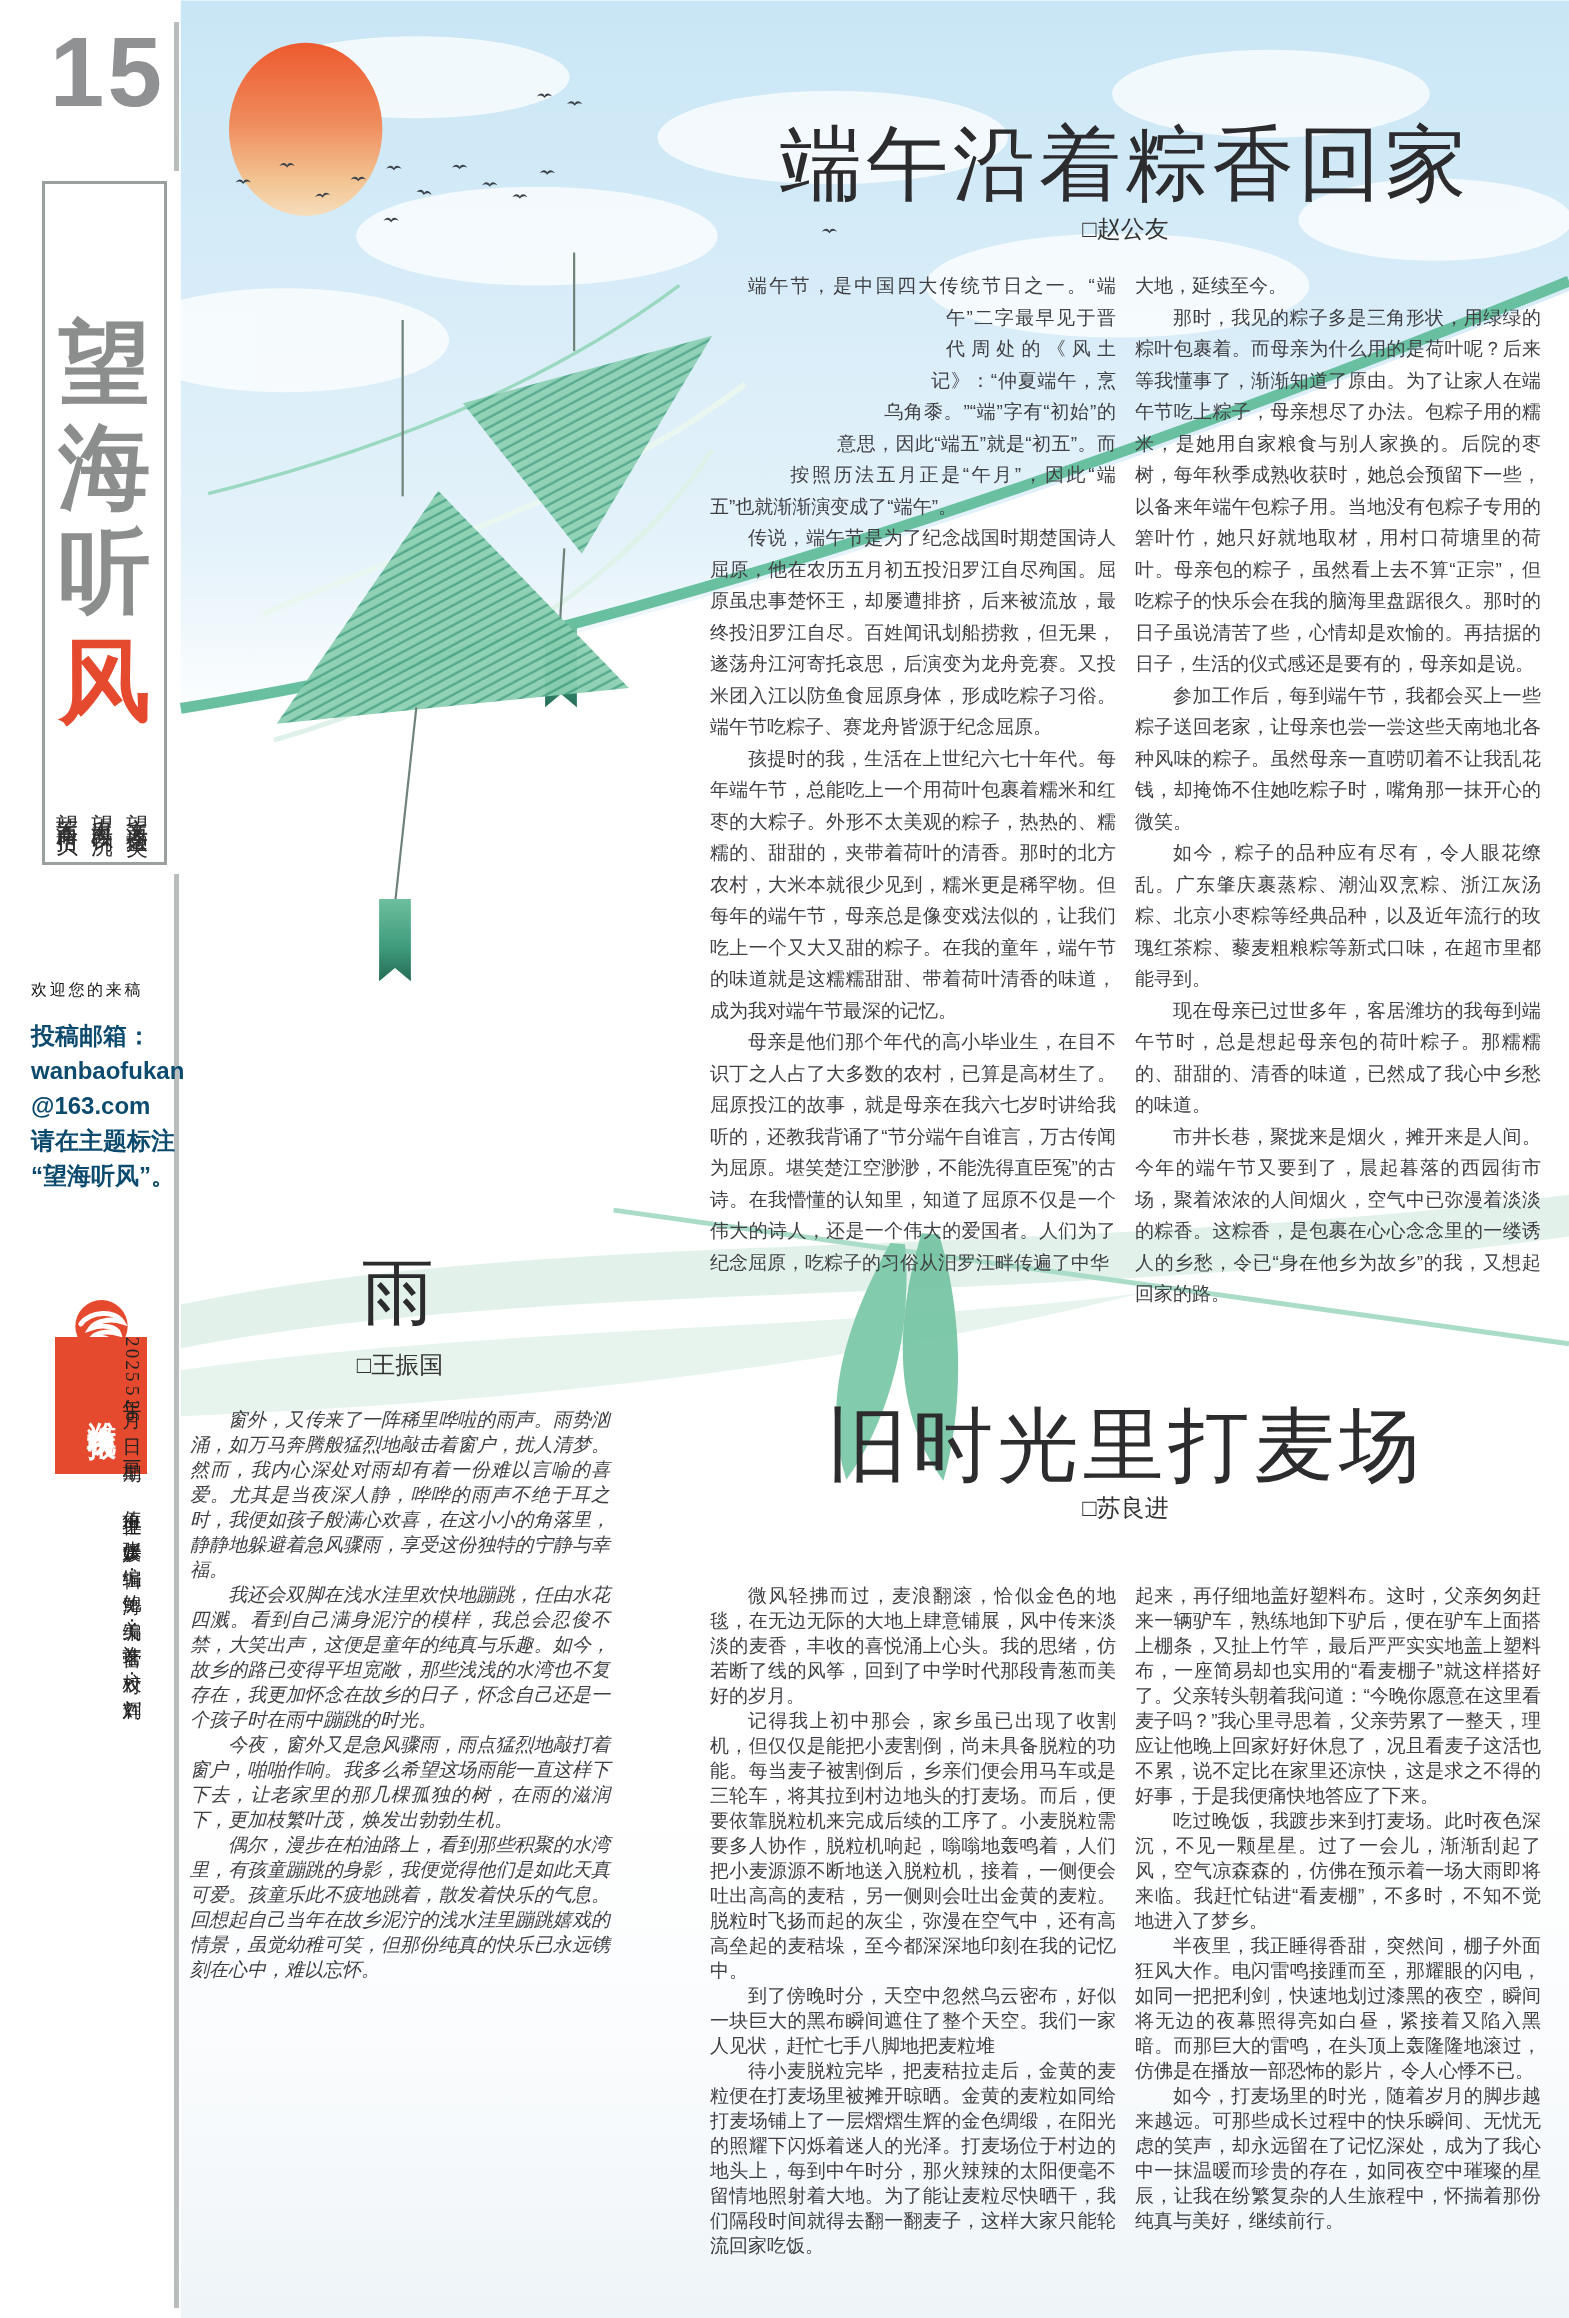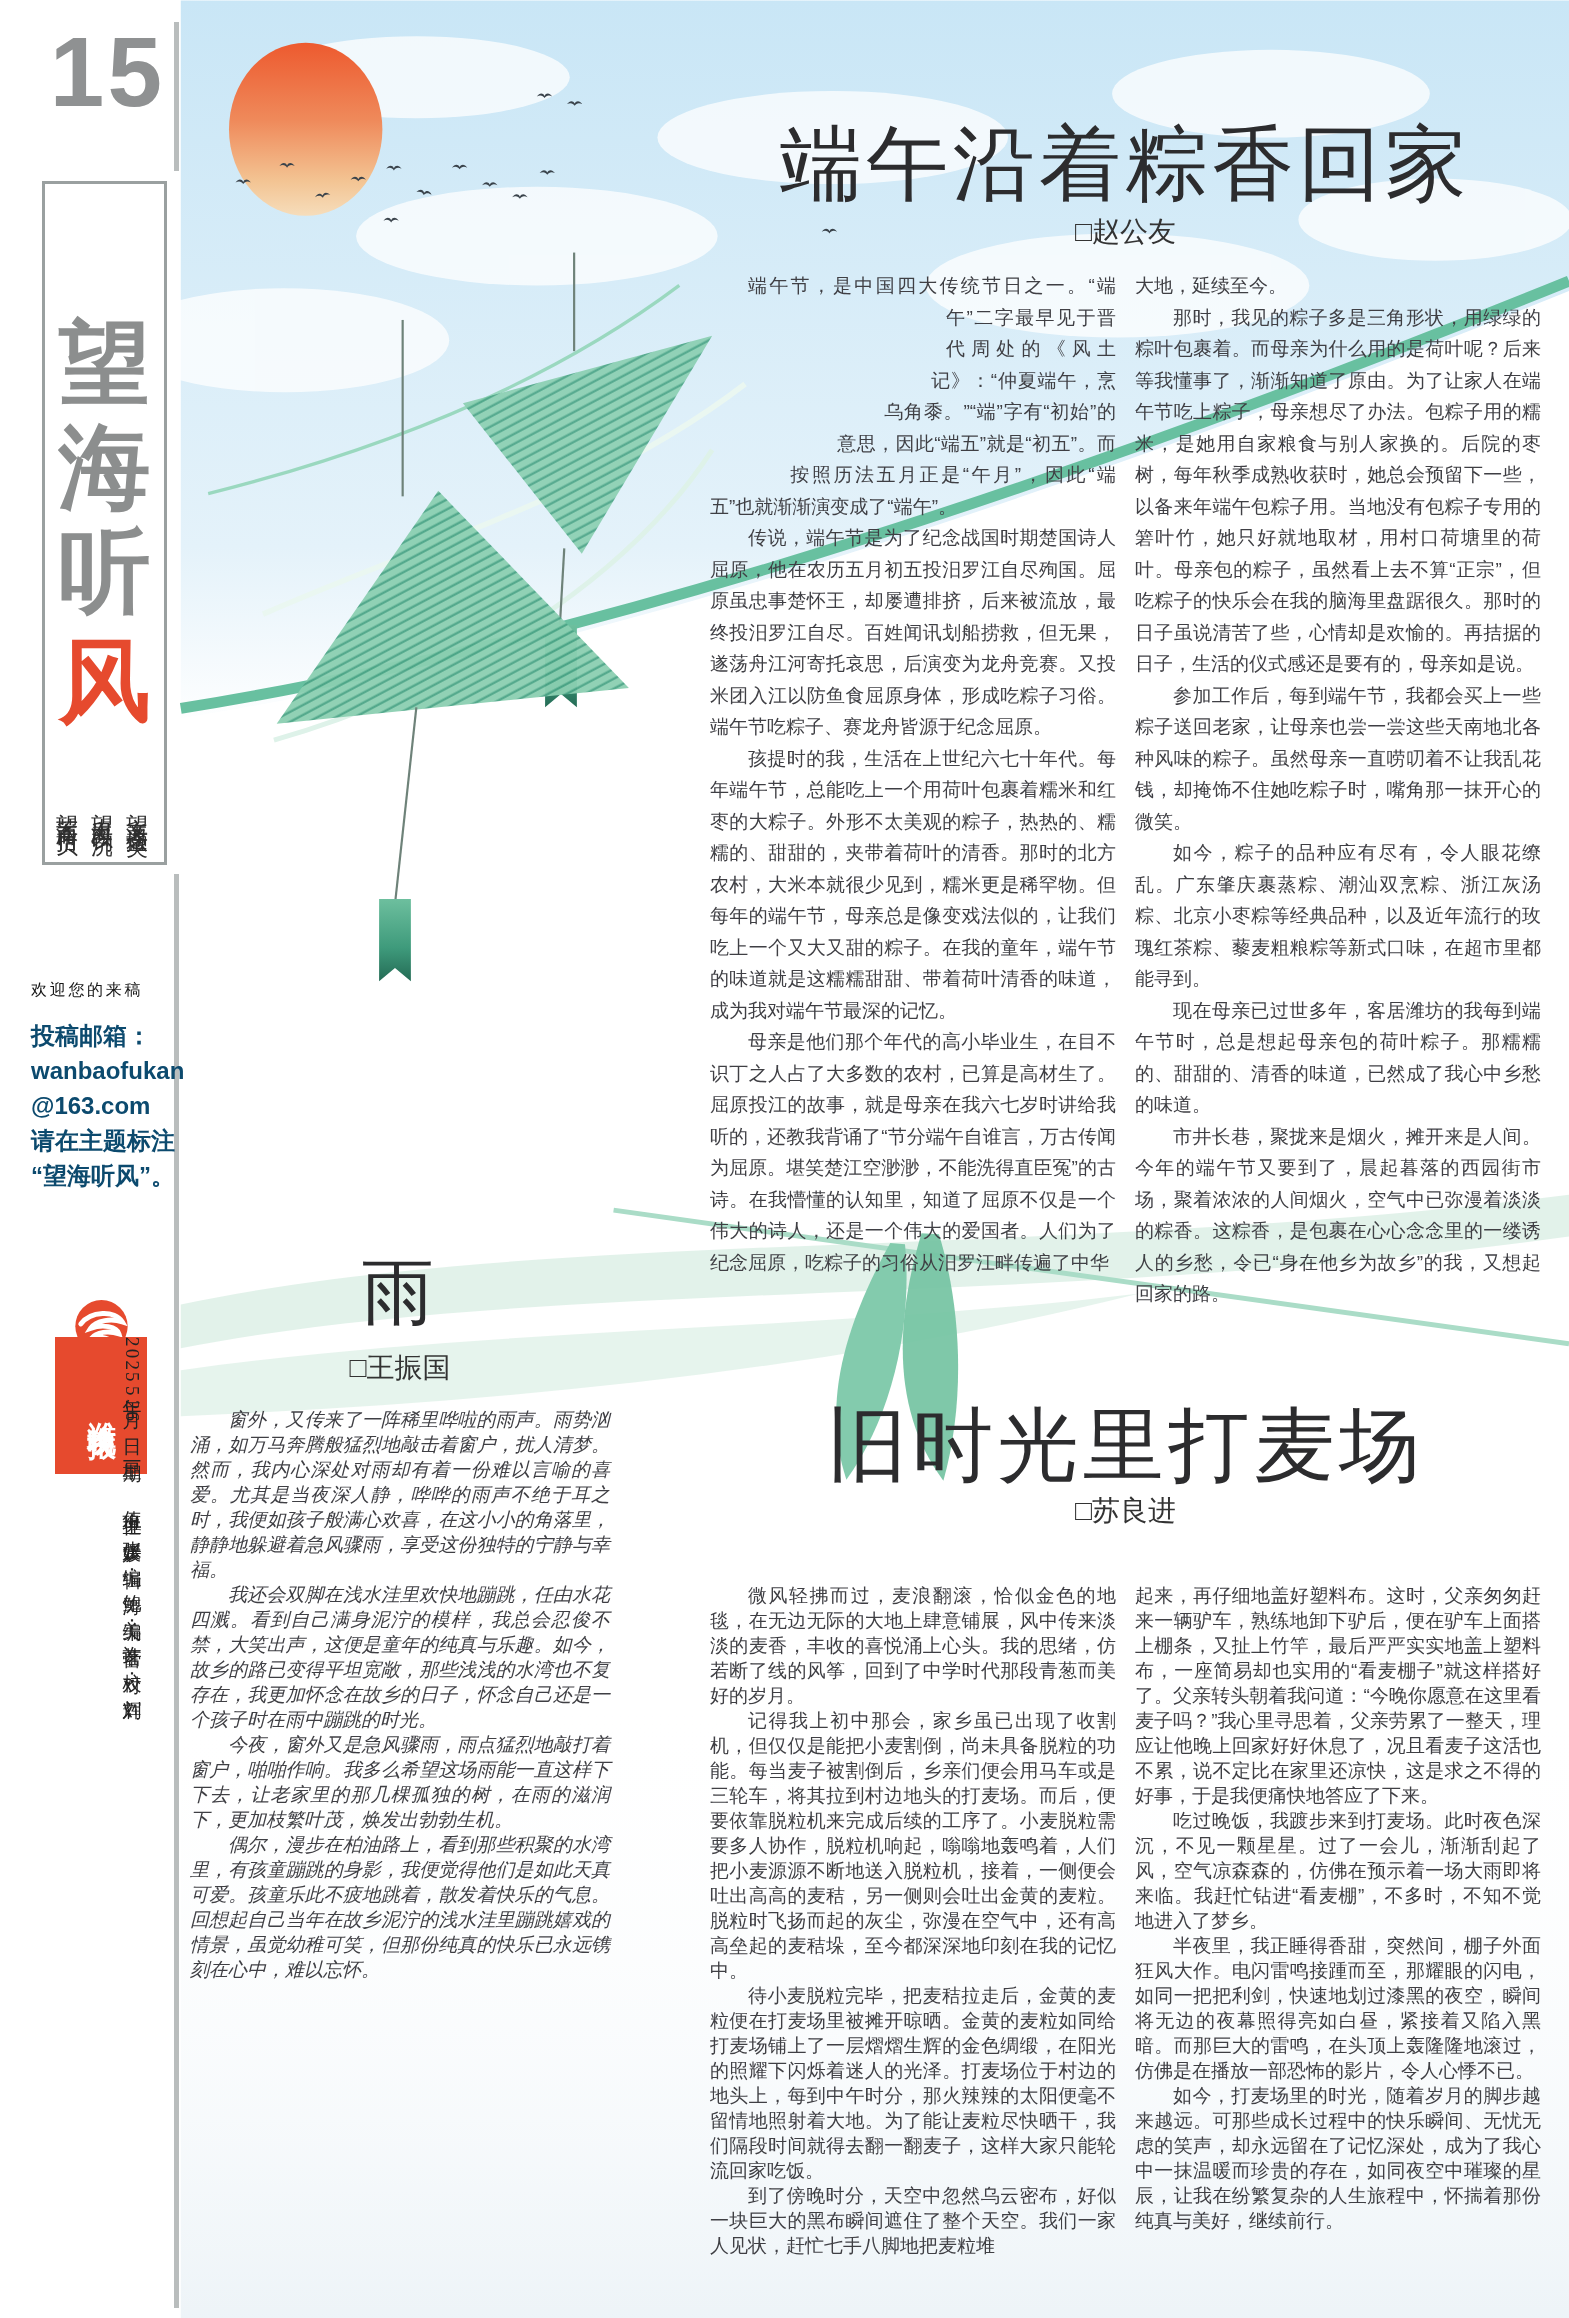--- a/index.html
+++ b/index.html
@@ -29,21 +29,21 @@
   #paper-logo{left:52px;top:1300px;}
   #paper-name-block{left:55px;top:1337px;width:92px;height:137px;background:#e64a2e;
       display:flex;align-items:center;justify-content:center;}
   #paper-name{writing-mode:vertical-rl;color:#ffffff;font-family:"Liberation Serif",serif;
       font-weight:bold;font-size:28.5px;letter-spacing:3.3px;line-height:1;}
   #date-staff{left:119px;top:1337px;height:767px;writing-mode:vertical-rl;
       text-orientation:mixed;font-family:"Liberation Serif",serif;
       font-size:19px;letter-spacing:2.2px;color:#222;}
   
   .art-title{text-align:center;color:#2c2c2e;letter-spacing:4.4px;font-weight:500;}
-  .art-author{text-align:center;color:#333;font-size:28px;}
+  .art-author{text-align:center;color:#333;font-size:24px;}
   .col{text-align:justify;}
   .col p{margin:0;text-indent:2em;}
   .cont-first p:first-child{text-indent:0;}
   
   #a1-title{left:710px;top:110px;width:831px;font-size:82px;}
   #a1-author{left:710px;top:213px;width:831px;}
   #a1-col1,#a1-col2{width:406px;top:270px;font-size:19px;line-height:31.5px;}
   #a1-col1{left:710px;} #a1-col2{left:1135px;}
   .wrap-spacer{float:left;width:236px;height:192px;
       shape-outside:polygon(0 57px,236px 57px,236px 78px,66px 192px,0 192px);
@@ -234,22 +234,22 @@
       <p>偶尔，漫步在柏油路上，看到那些积聚的水湾里，有孩童蹦跳的身影，我便觉得他们是如此天真可爱。孩童乐此不疲地跳着，散发着快乐的气息。回想起自己当年在故乡泥泞的浅水洼里蹦跳嬉戏的情景，虽觉幼稚可笑，但那份纯真的快乐已永远镌刻在心中，难以忘怀。</p>
     </div>
 </div>
 
 <h2 id="a3-title" class="abs txt art-title" style="margin:0;">旧时光里打麦场</h2>
 <div id="a3-author" class="abs txt art-author">□苏良进</div>
 <div id="a3-col1" class="abs txt col">
   <div>
       <p>微风轻拂而过，麦浪翻滚，恰似金色的地毯，在无边无际的大地上肆意铺展，风中传来淡淡的麦香，丰收的喜悦涌上心头。我的思绪，仿若断了线的风筝，回到了中学时代那段青葱而美好的岁月。</p>
       <p>记得我上初中那会，家乡虽已出现了收割机，但仅仅是能把小麦割倒，尚未具备脱粒的功能。每当麦子被割倒后，乡亲们便会用马车或是三轮车，将其拉到村边地头的打麦场。而后，便要依靠脱粒机来完成后续的工序了。小麦脱粒需要多人协作，脱粒机响起，嗡嗡地轰鸣着，人们把小麦源源不断地送入脱粒机，接着，一侧便会吐出高高的麦秸，另一侧则会吐出金黄的麦粒。脱粒时飞扬而起的灰尘，弥漫在空气中，还有高高垒起的麦秸垛，至今都深深地印刻在我的记忆中。</p>
+      <p>到了傍晚时分，天空中忽然乌云密布，好似一块巨大的黑布瞬间遮住了整个天空。我们一家人见状，赶忙七手八脚地把麦粒堆</p>
       <p>待小麦脱粒完毕，把麦秸拉走后，金黄的麦粒便在打麦场里被摊开晾晒。金黄的麦粒如同给打麦场铺上了一层熠熠生辉的金色绸缎，在阳光的照耀下闪烁着迷人的光泽。打麦场位于村边的地头上，每到中午时分，那火辣辣的太阳便毫不留情地照射着大地。为了能让麦粒尽快晒干，我们隔段时间就得去翻一翻麦子，这样大家只能轮流回家吃饭。</p>
-      <p>到了傍晚时分，天空中忽然乌云密布，好似一块巨大的黑布瞬间遮住了整个天空。我们一家人见状，赶忙七手八脚地把麦粒堆</p>
     </div>
 </div>
 <div id="a3-col2" class="abs txt col cont-first">
   <div>
       <p>起来，再仔细地盖好塑料布。这时，父亲匆匆赶来一辆驴车，熟练地卸下驴后，便在驴车上面搭上棚条，又扯上竹竿，最后严严实实地盖上塑料布，一座简易却也实用的“看麦棚子”就这样搭好了。父亲转头朝着我问道：“今晚你愿意在这里看麦子吗？”我心里寻思着，父亲劳累了一整天，理应让他晚上回家好好休息了，况且看麦子这活也不累，说不定比在家里还凉快，这是求之不得的好事，于是我便痛快地答应了下来。</p>
       <p>吃过晚饭，我踱步来到打麦场。此时夜色深沉，不见一颗星星。过了一会儿，渐渐刮起了风，空气凉森森的，仿佛在预示着一场大雨即将来临。我赶忙钻进“看麦棚”，不多时，不知不觉地进入了梦乡。</p>
       <p>半夜里，我正睡得香甜，突然间，棚子外面狂风大作。电闪雷鸣接踵而至，那耀眼的闪电，如同一把把利剑，快速地划过漆黑的夜空，瞬间将无边的夜幕照得亮如白昼，紧接着又陷入黑暗。而那巨大的雷鸣，在头顶上轰隆隆地滚过，仿佛是在播放一部恐怖的影片，令人心悸不已。</p>
       <p>如今，打麦场里的时光，随着岁月的脚步越来越远。可那些成长过程中的快乐瞬间、无忧无虑的笑声，却永远留在了记忆深处，成为了我心中一抹温暖而珍贵的存在，如同夜空中璀璨的星辰，让我在纷繁复杂的人生旅程中，怀揣着那份纯真与美好，继续前行。</p>
     </div>
 </div>

